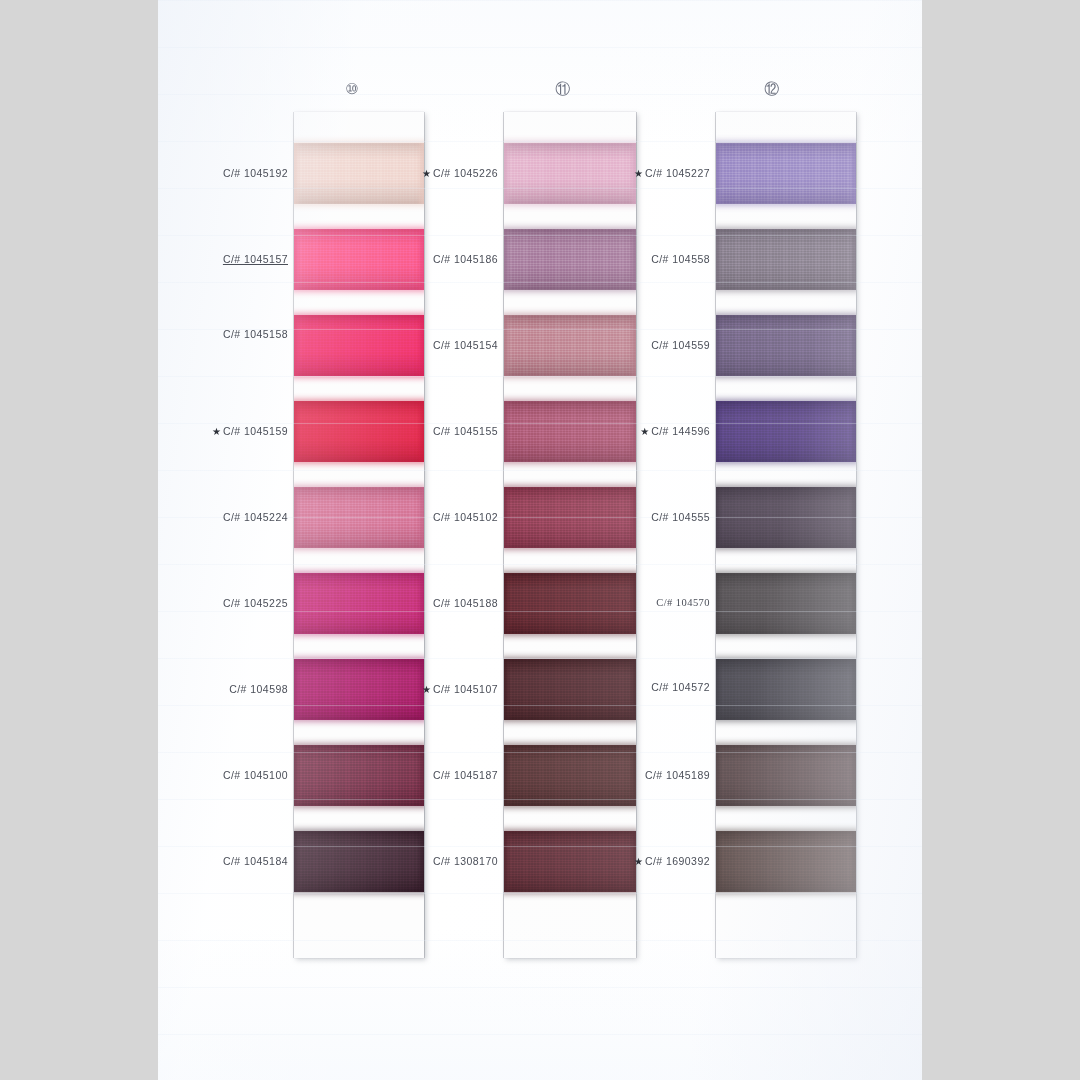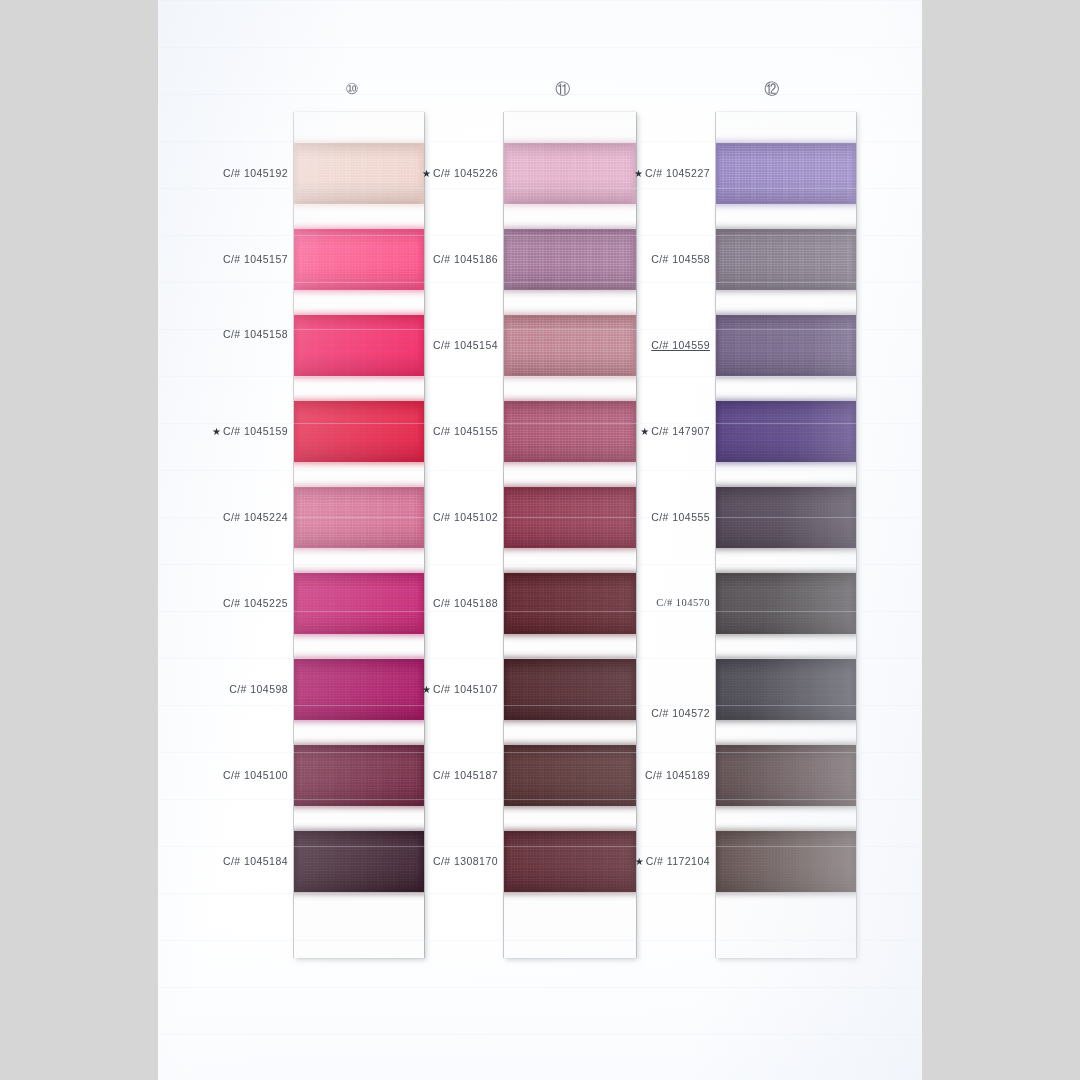--- a/index.html
+++ b/index.html
@@ -173,21 +173,21 @@
           <div class="weave"></div>
           <div class="shade"></div>
           <div class="side" style="left: 0px; background: linear-gradient(90deg, rgb(46, 23, 36), rgba(255, 255, 255, 0)); opacity: 0.75;"></div>
           <div class="side" style="right: 0px; background: linear-gradient(270deg, rgb(46, 23, 36), rgba(255, 255, 255, 0)); opacity: 0.75;"></div>
         </div>
       </div>
     </div>
     <div class="gutter-line" style="left: 135px; top: 112px; height: 846px;"></div>
     <div class="gutter-line" style="left: 266px; top: 112px; height: 846px;"></div>
     <div class="label" style="right: 634px; top: 166.5px;"><span>C/# 1045192</span></div>
-    <div class="label" style="right: 634px; top: 252.5px;"><span>C/# 1045157</span></div>
+    <div class="label" style="right: 634px; top: 252.5px; text-decoration: underline;"><span>C/# 1045157</span></div>
     <div class="label" style="right: 634px; top: 328px;"><span>C/# 1045158</span></div>
     <div class="label" style="right: 634px; top: 424.5px;"><span class="star">★</span><span>C/# 1045159</span></div>
     <div class="label" style="right: 634px; top: 510.5px;"><span>C/# 1045224</span></div>
     <div class="label" style="right: 634px; top: 596.5px;"><span>C/# 1045225</span></div>
     <div class="label" style="right: 634px; top: 682.5px;"><span>C/# 104598</span></div>
     <div class="label" style="right: 634px; top: 768.5px;"><span>C/# 1045100</span></div>
     <div class="label" style="right: 634px; top: 854.5px;"><span>C/# 1045184</span></div>
     <div class="col-header" style="left: 405px; top: 80px;">⑪</div>
     <div class="card" style="left: 346px; top: 112px; width: 132px; height: 846px;">
       <div class="card-inner">
@@ -350,20 +350,20 @@
           <div class="shade"></div>
           <div class="side" style="left: 0px; background: linear-gradient(90deg, rgb(44, 28, 26), rgba(255, 255, 255, 0)); opacity: 0.75;"></div>
           <div class="side" style="right: 0px; background: linear-gradient(270deg, rgb(44, 28, 26), rgba(255, 255, 255, 0)); opacity: 0.75;"></div>
         </div>
       </div>
     </div>
     <div class="gutter-line" style="left: 557px; top: 112px; height: 846px;"></div>
     <div class="gutter-line" style="left: 698px; top: 112px; height: 846px;"></div>
     <div class="label" style="right: 212px; top: 166.5px;"><span class="star">★</span><span>C/# 1045227</span></div>
     <div class="label" style="right: 212px; top: 252.5px;"><span>C/# 104558</span></div>
-    <div class="label" style="right: 212px; top: 338.5px; text-decoration: underline;"><span>C/# 104559</span></div>
-    <div class="label" style="right: 212px; top: 424.5px;"><span class="star">★</span><span>C/# 147907</span></div>
+    <div class="label" style="right: 212px; top: 338.5px;"><span>C/# 104559</span></div>
+    <div class="label" style="right: 212px; top: 424.5px;"><span class="star">★</span><span>C/# 144596</span></div>
     <div class="label" style="right: 212px; top: 510.5px;"><span>C/# 104555</span></div>
     <div class="label" style="right: 212px; top: 596.5px; font-family: Liberation Serif, serif;"><span>C/# 104570</span></div>
-    <div class="label" style="right: 212px; top: 707px;"><span>C/# 104572</span></div>
+    <div class="label" style="right: 212px; top: 681px;"><span>C/# 104572</span></div>
     <div class="label" style="right: 212px; top: 768.5px;"><span>C/# 1045189</span></div>
-    <div class="label" style="right: 212px; top: 854.5px;"><span class="star">★</span><span>C/# 1172104</span></div>
+    <div class="label" style="right: 212px; top: 854.5px;"><span class="star">★</span><span>C/# 1690392</span></div>
   </div>
 
 </body></html>

